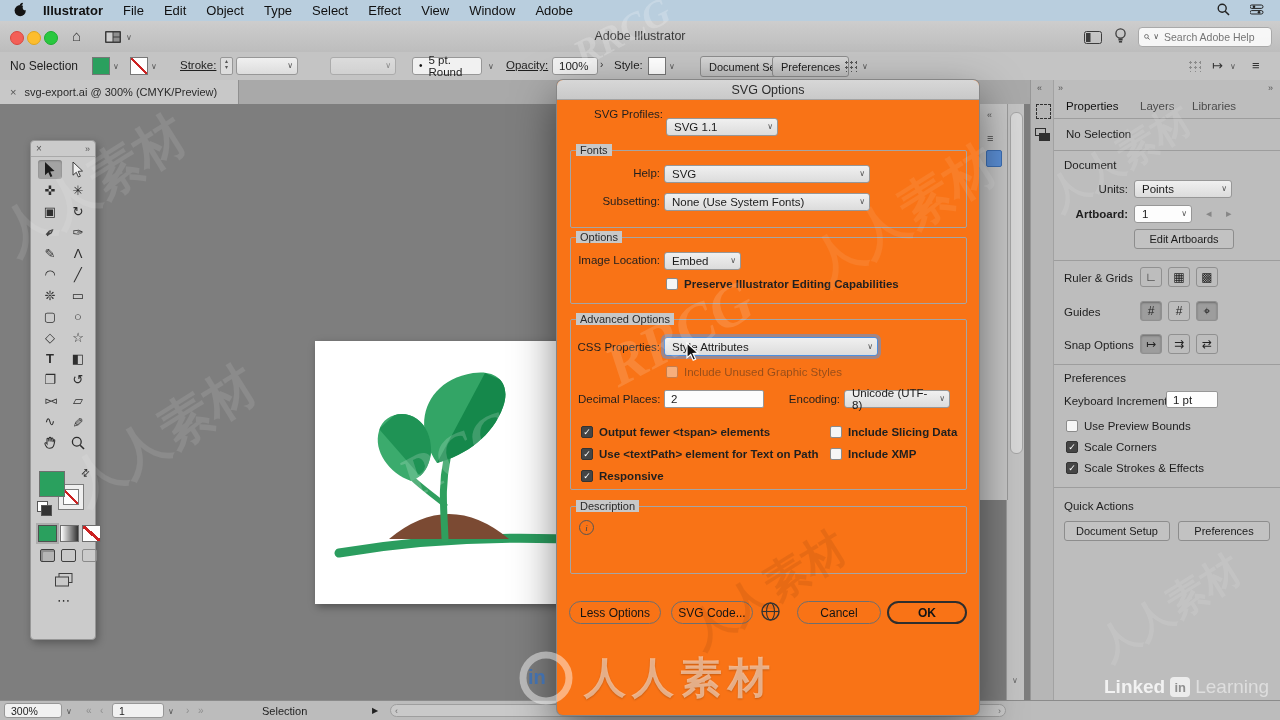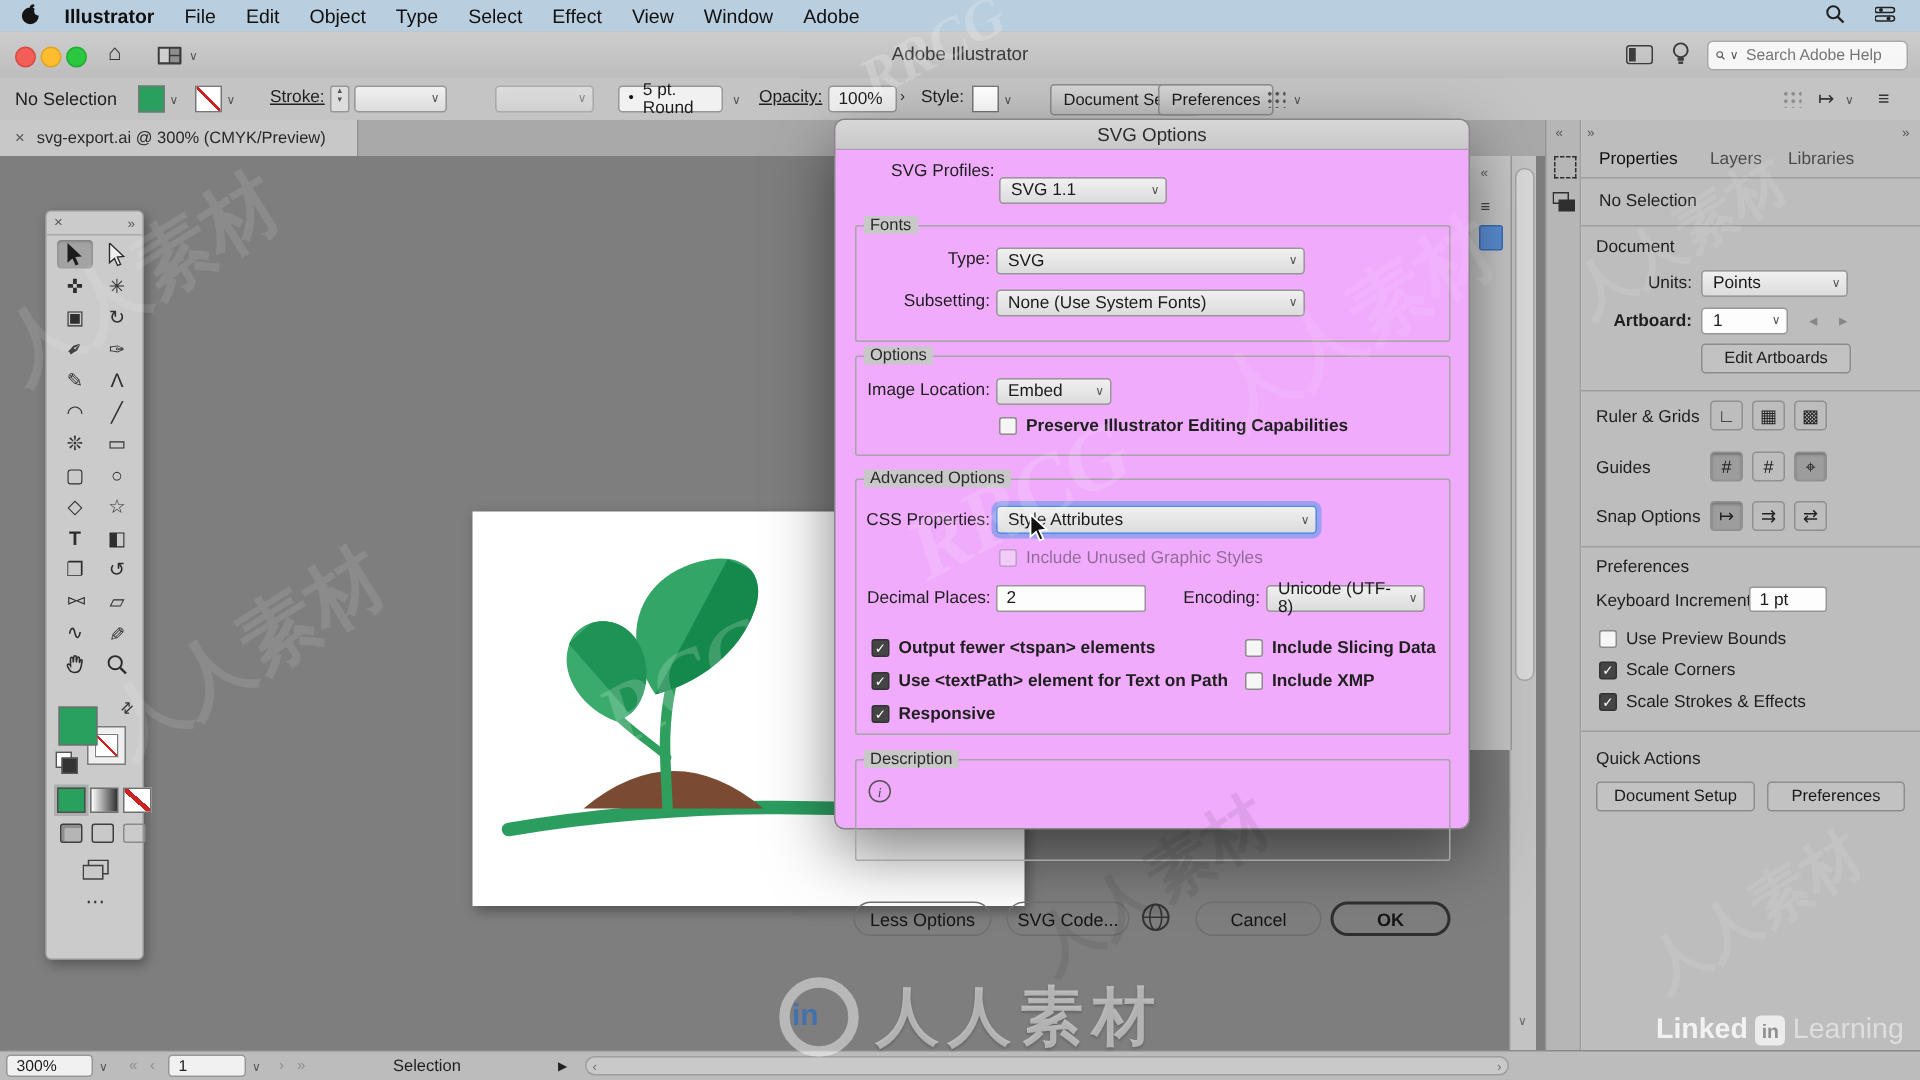--- a/index.html
+++ b/index.html
@@ -51,21 +51,21 @@
   .inp{position:absolute;background:#fdfdfd;border:1px solid #979797;border-radius:2px;height:18px;
     box-sizing:border-box;display:flex;align-items:center;padding:0 6px;font-size:11.5px;color:#1b1b1b;}
   .cb{position:absolute;width:12px;height:12px;background:#f6f6f6;border:1px solid #8b8b8b;border-radius:2px;
     box-sizing:border-box;display:flex;align-items:center;justify-content:center;}
   .cb.on{background:#454545;border-color:#333;color:#fff;font-size:9px;font-weight:700;}
   .lbl{position:absolute;font-size:11.5px;color:#1f1f1f;white-space:nowrap;}
   .b600{font-weight:600;}
   .dim{opacity:.45;}
   .hr{position:absolute;height:1px;background:#9d9d9d;}
   
-  #dialog{left:557px;top:80px;width:422px;height:472px;background:#f0abfc;border-radius:6px;
+  #dialog{left:557px;top:80px;width:422px;height:635px;background:#f97316;border-radius:6px;
     box-shadow:0 0 0 1px #868686,0 16px 44px rgba(0,0,0,.5);z-index:30;}
   #dialog .titlebar{position:absolute;left:0;top:0;width:100%;height:19px;background:linear-gradient(#d7d7d7,#c9c9c9);
     border-bottom:1px solid #a3a3a3;border-radius:6px 6px 0 0;display:flex;align-items:center;justify-content:center;
     font-size:12.5px;color:#2c2c2c;}
   .fs{position:absolute;border:1px solid #a5a5a5;border-radius:2px;}
   .leg{position:absolute;background:#c8c8c8;padding:0 4px;font-size:11px;color:#2a2a2a;white-space:nowrap;}
   .pill{position:absolute;height:23px;border:1px solid #6e6e6e;border-radius:12px;background:transparent;
     display:flex;align-items:center;justify-content:center;font-size:12px;color:#141414;box-sizing:border-box;}
   .pill.def{border:2px solid #2e2e2e;font-weight:600;}
   .focusdd{border-color:#4a8fe2 !important;box-shadow:0 0 0 3px rgba(90,150,230,.55);}
@@ -329,21 +329,21 @@
       <span>SVG Options</span>
     </div>
     <span class="lbl" style="left:30px;top:28px;width:76px;text-align:right;">SVG Profiles:</span>
     <span class="dd" style="left:109px;top:38px;width:112px;">
         <span>SVG 1.1</span>
         <i class="cv">∨</i>
       </span>
 
     <div class="fs" style="left:13px;top:70px;width:395px;height:76px;"></div>
     <span class="leg" style="left:19px;top:64px;">Fonts</span>
-    <span class="lbl" style="left:30px;top:87px;width:73px;text-align:right;">Type:</span>
+    <span class="lbl" style="left:30px;top:87px;width:73px;text-align:right;">Help:</span>
     <span class="dd" style="left:107px;top:85px;width:206px;">
         <span>SVG</span>
         <i class="cv">∨</i>
       </span>
     <span class="lbl" style="left:20px;top:115px;width:83px;text-align:right;">Subsetting:</span>
     <span class="dd" style="left:107px;top:113px;width:206px;">
         <span>None (Use System Fonts)</span>
         <i class="cv">∨</i>
       </span>
 

